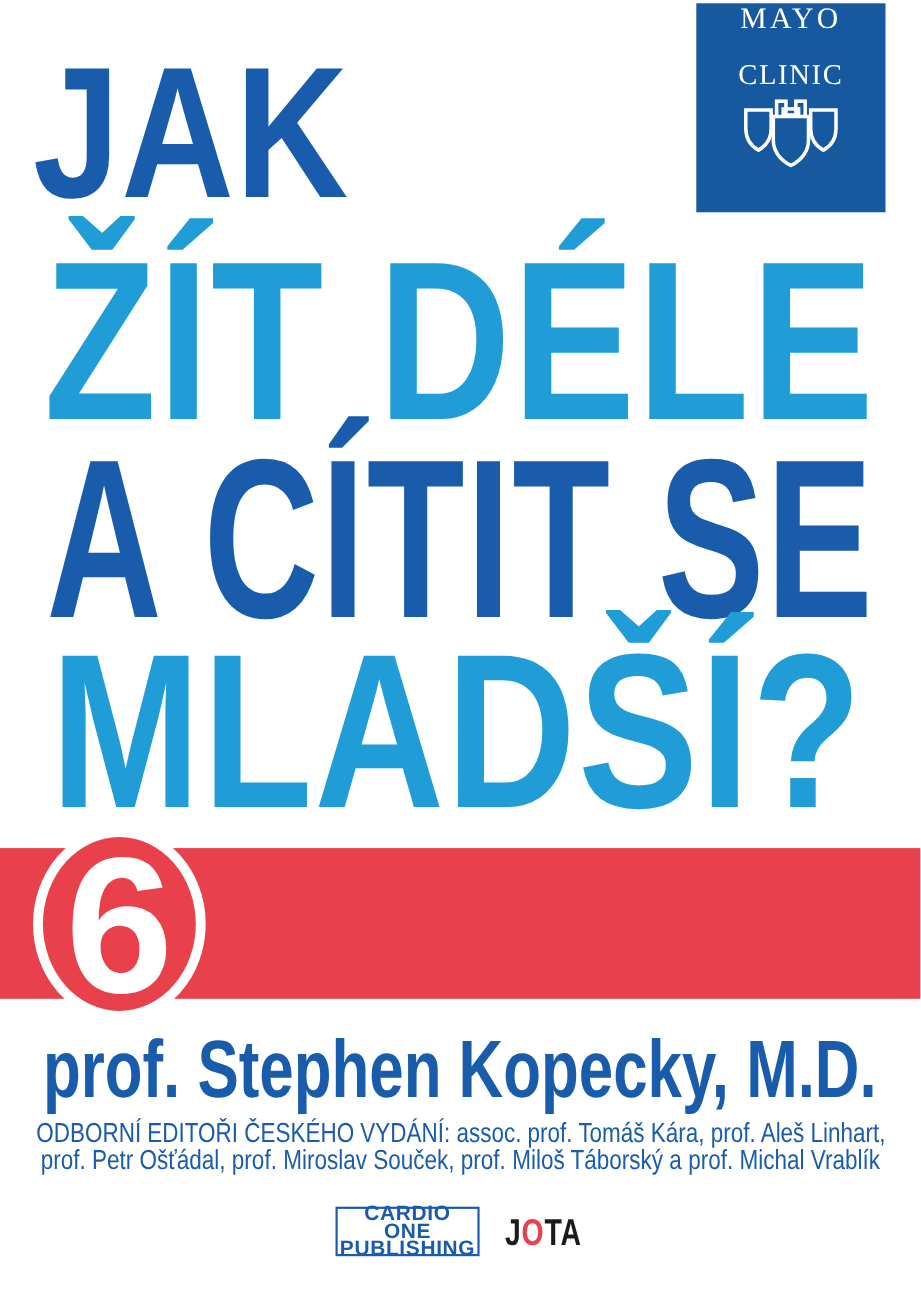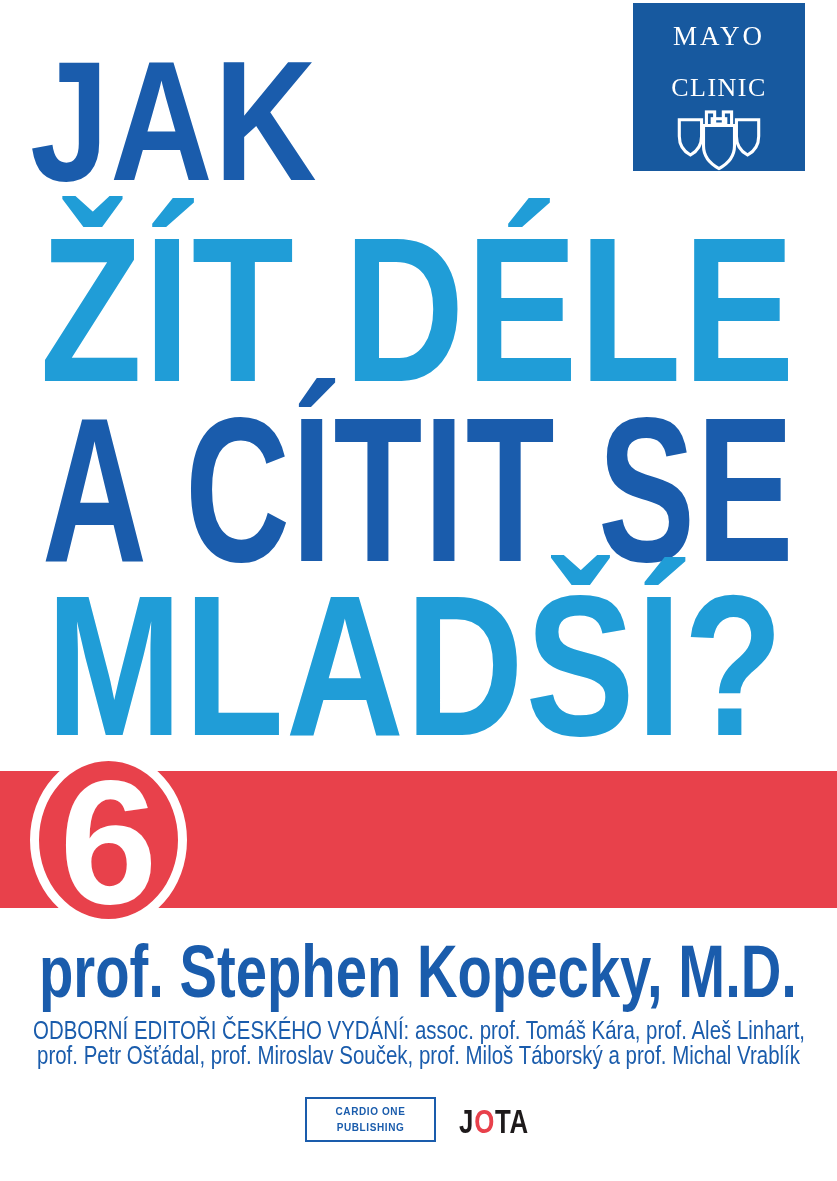--- a/index.html
+++ b/index.html
@@ -3,23 +3,23 @@
 <meta charset="utf-8">
 <style>
   html,body { margin:0; padding:0; background:#ffffff; }
   .cover {
     position:relative; width:837px; height:1181px; background:#fff;
     overflow:hidden; font-family:"Liberation Sans", sans-serif;
   }
 
   
   .mayo {
-    position:absolute; left:633px; top:3px; width:172px; height:168px;
+    position:absolute; left:633px; top:3px; width:172px; height:190px;
     background:var(--mayo-blue); display:flex; flex-direction:column;
-    align-items:center; box-sizing:border-box; padding-top:20px;
+    align-items:center; box-sizing:border-box; 
   }
   .mayo-word {
     color:#fff; font-family:"Liberation Serif", serif; text-align:center;
     line-height:27px;
   }
   .mayo-word .w1 { font-size:27px; letter-spacing:3px; }
   .mayo-word .w2 { font-size:26px; letter-spacing:1.5px;margin-top:24px; }
   .mayo-shields { margin-top:9px; }
 
   
@@ -62,21 +62,21 @@
     white-space:nowrap; transform-origin:0 50%;
   }
   .ed1 { left:33px; top:1018px; }
   .ed2 { left:37px; top:1043px; }
 
   
   .cardio {
     position:absolute; left:305px; top:1097px; width:131px; height:45px;
     border:2px solid var(--dark-blue); box-sizing:border-box;
     display:flex; flex-direction:column; align-items:center; justify-content:center;
-    color:var(--dark-blue); font-weight:bold; font-size:10px; line-height:16px;
+    color:var(--dark-blue); font-weight:bold; font-size:19px; line-height:16px;
     letter-spacing:0.6px; text-align:center;
   }
   .jota {
     position:absolute; left:459px; top:1104px; font-weight:bold; font-size:34px;
     line-height:1; letter-spacing:1px; white-space:nowrap; transform-origin:0 50%;
     color:var(--ink);
   }
   .jota .o { color:var(--red); }
 </style>
 </head>

